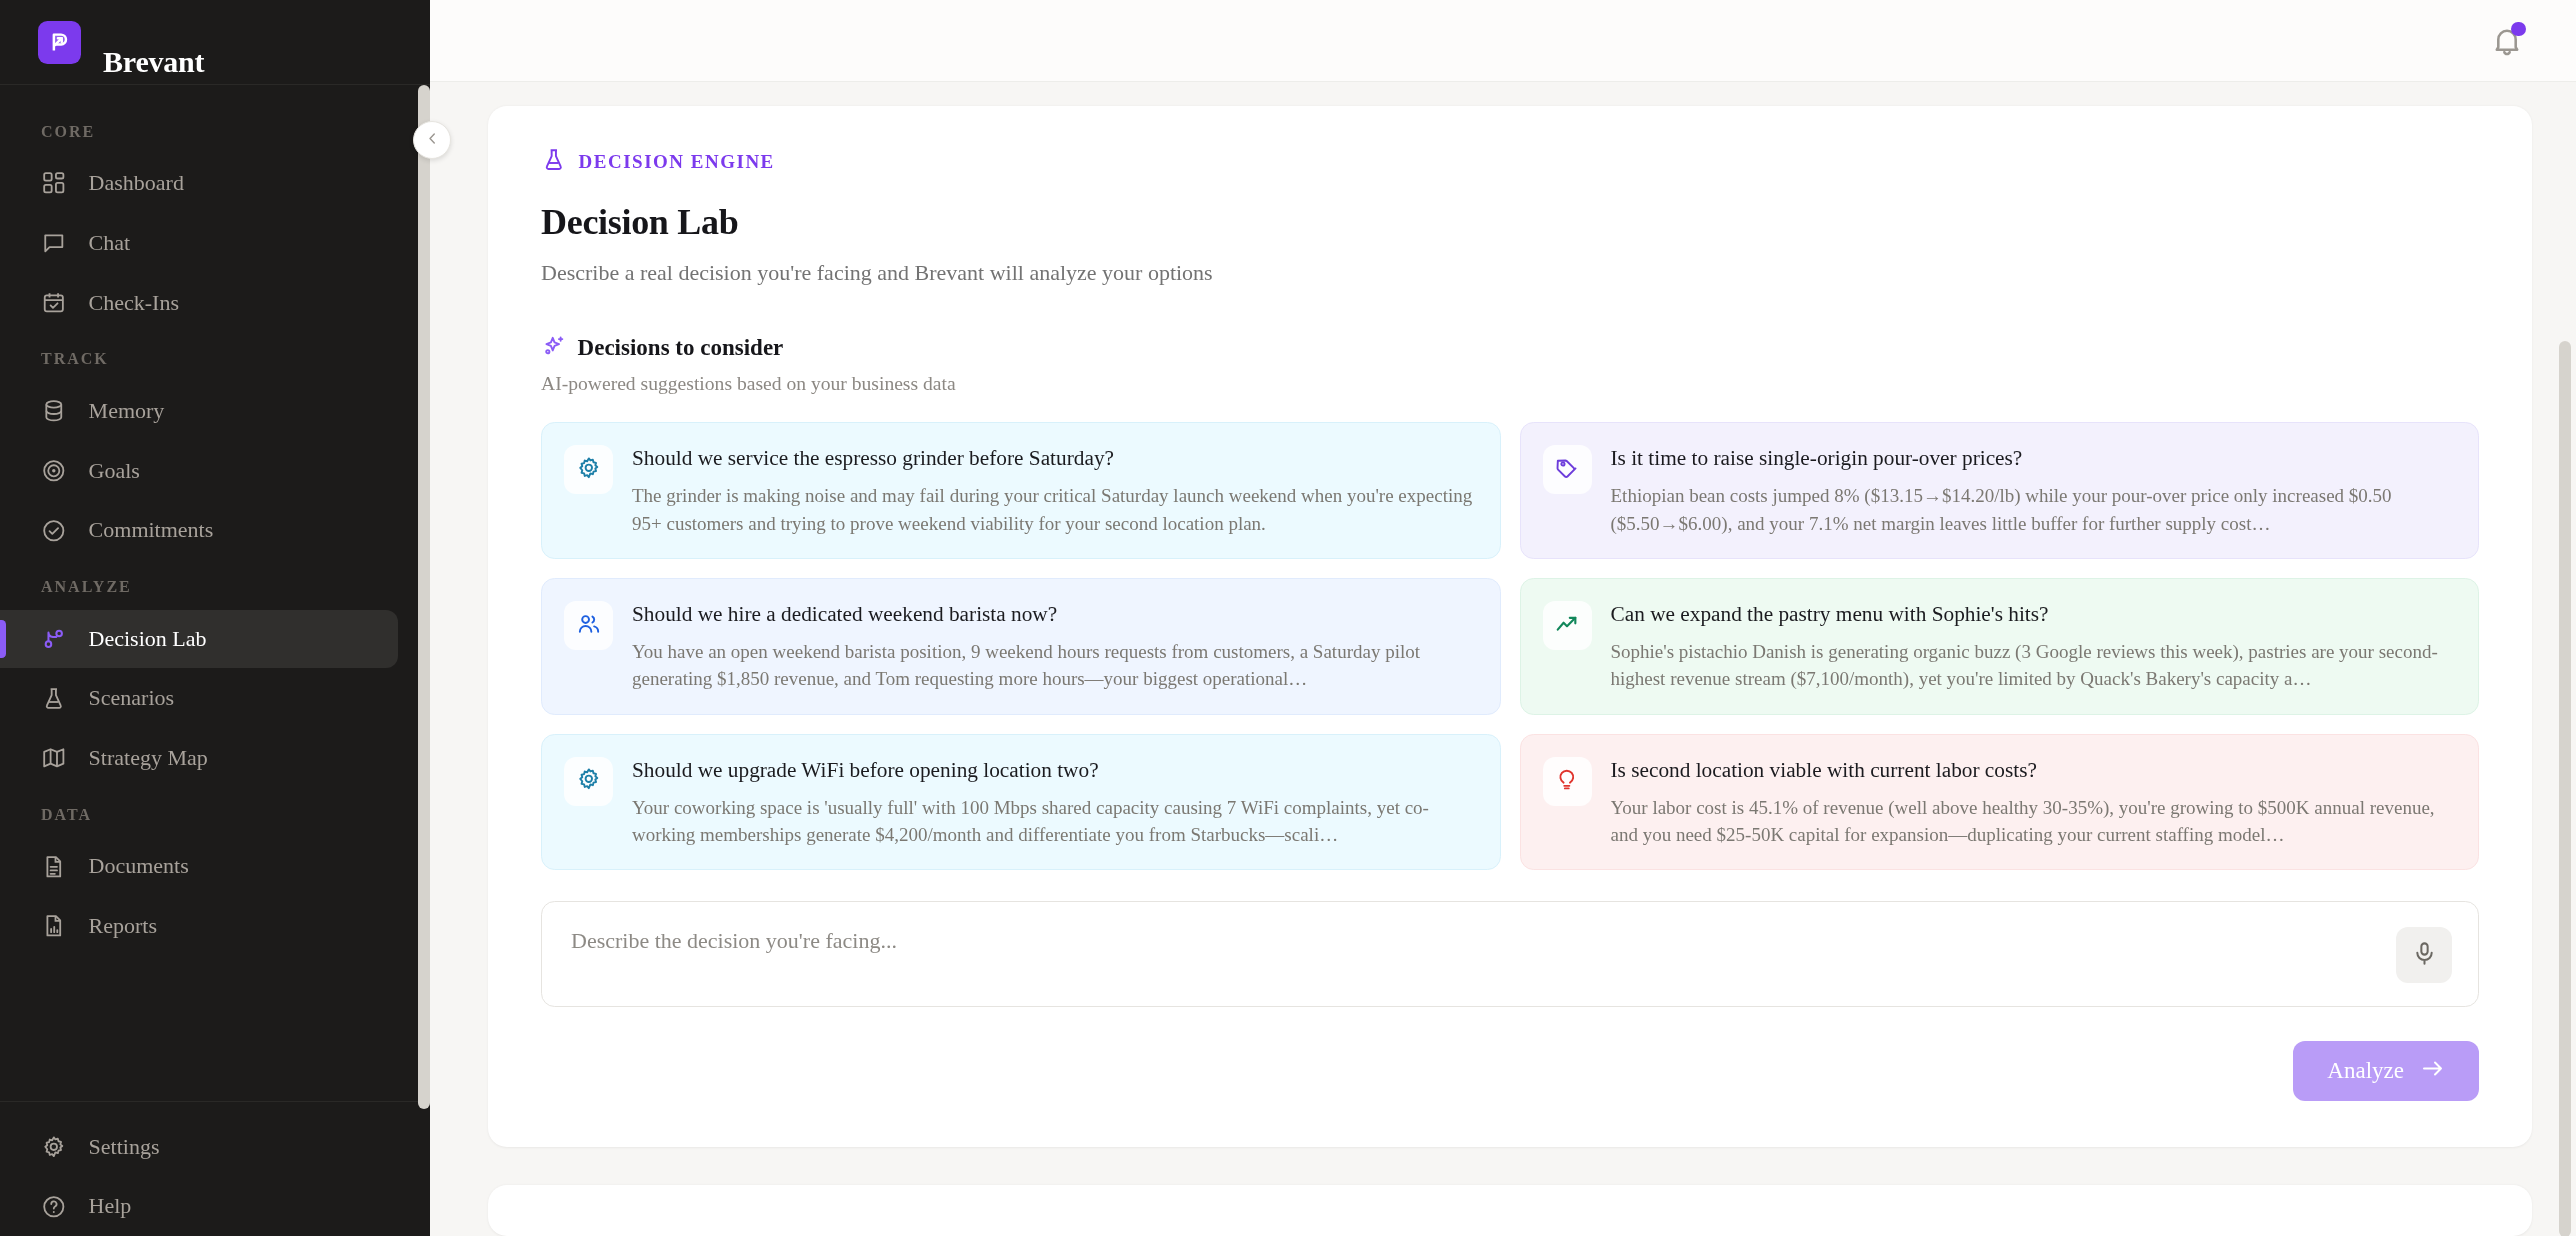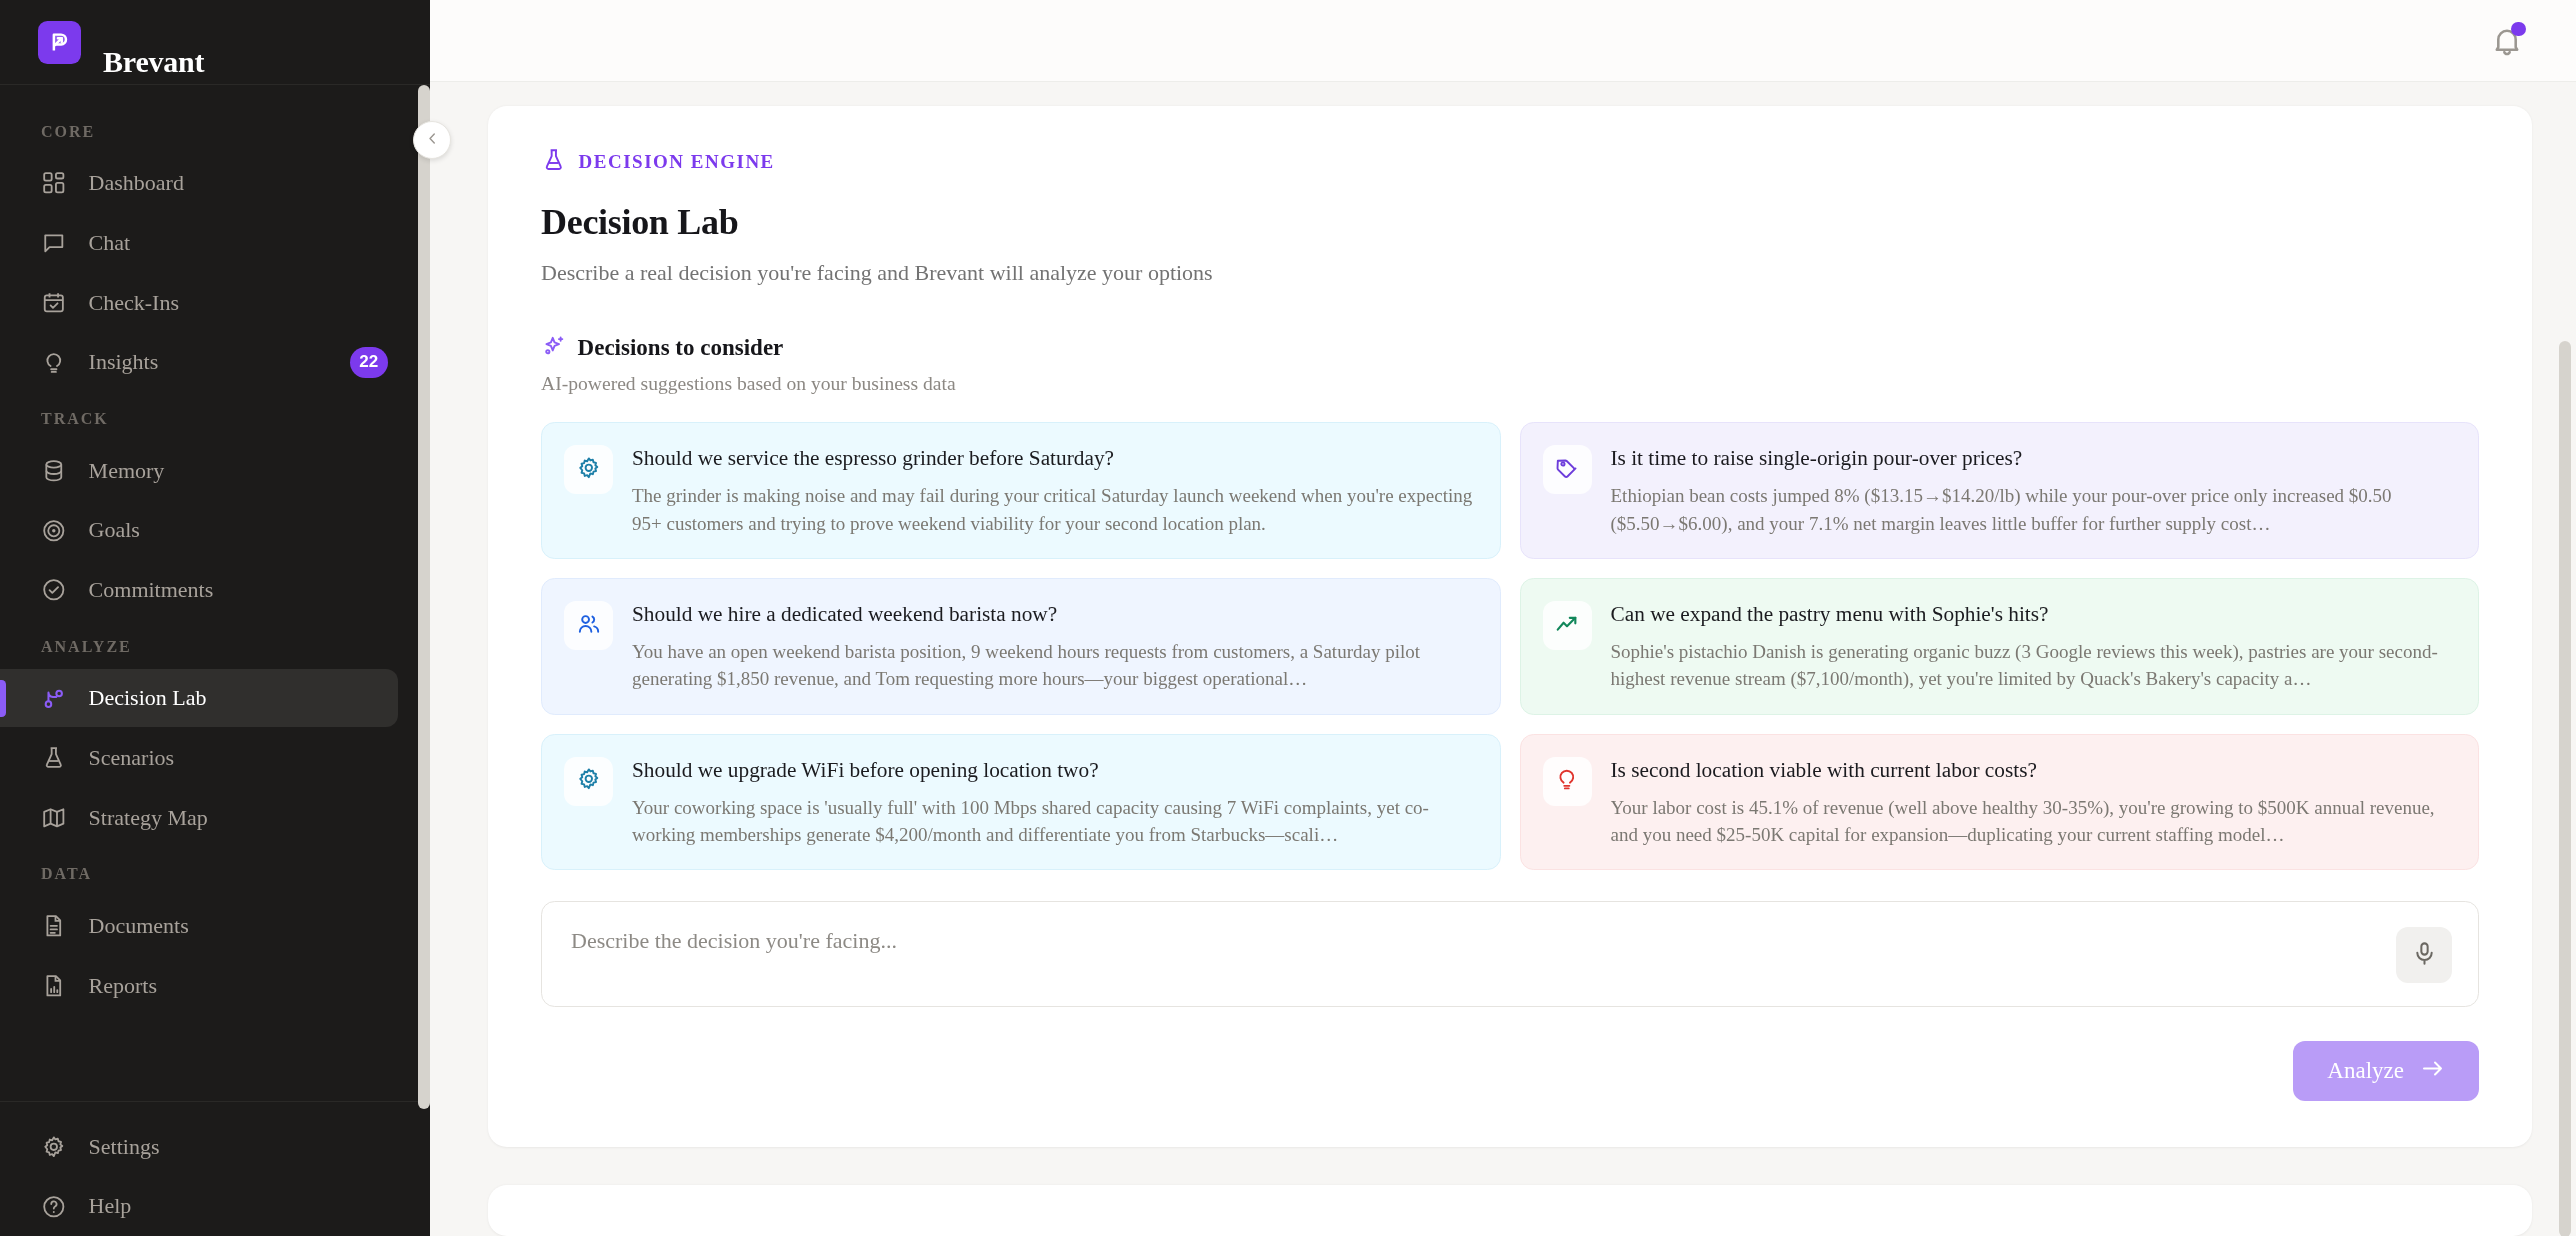--- a/index.html
+++ b/index.html
@@ -224,30 +224,20 @@
         <span class="ico">
           <svg viewBox="0 0 24 24" fill="none" stroke="#a8a29b" stroke-width="1.7">
             <rect x="3.5" y="5" width="17" height="15" rx="2"></rect>
               <path d="M8 3v4M16 3v4M3.5 9.5h17"></path>
             <path d="M9 14.5l2.2 2.2L15.5 12.5" stroke-linecap="round" stroke-linejoin="round"></path>
           </svg>
         </span>
         <span class="sb-label">Check-Ins</span>
       </div>
 
-      <div class="sb-item">
-        <span class="ico">
-          <svg viewBox="0 0 24 24" fill="none" stroke="#a8a29b" stroke-width="1.7">
-            <path d="M9 16a6 6 0 1 1 6 0" stroke-linecap="round"></path>
-            <path d="M9.5 19h5M10 21.5h4" stroke-linecap="round"></path>
-          </svg>
-        </span>
-        <span class="sb-label">Insights</span>
-        <span class="sb-badge">22</span>
-      </div>
 
       <div class="sb-group-label">TRACK</div>
 
       <div class="sb-item">
         <span class="ico">
           <svg viewBox="0 0 24 24" fill="none" stroke="#a8a29b" stroke-width="1.7">
             <ellipse cx="12" cy="6" rx="7" ry="3"></ellipse>
               <path d="M5 6v12c0 1.7 3.1 3 7 3s7-1.3 7-3V6"></path>
             <path d="M5 12c0 1.7 3.1 3 7 3s7-1.3 7-3"></path>
           </svg>

